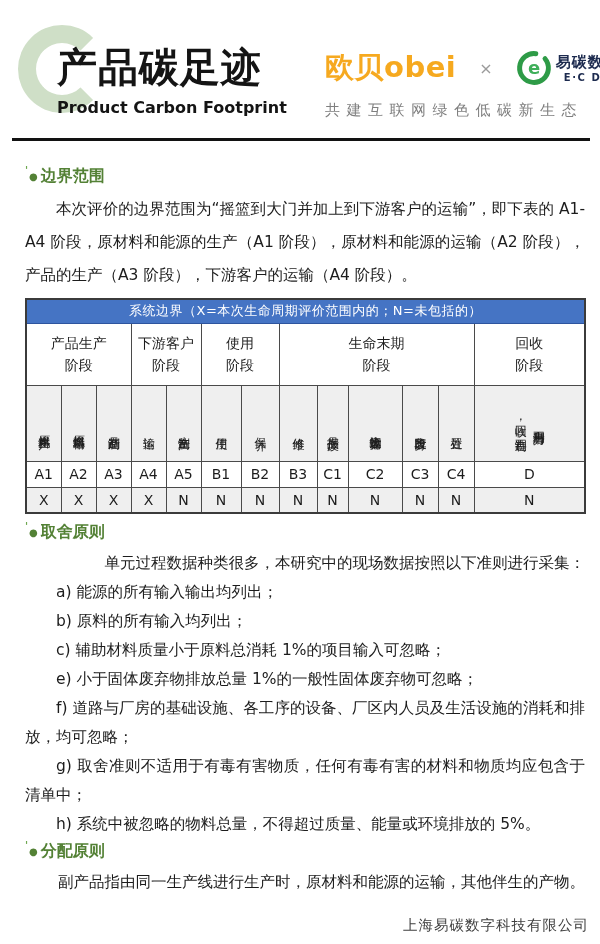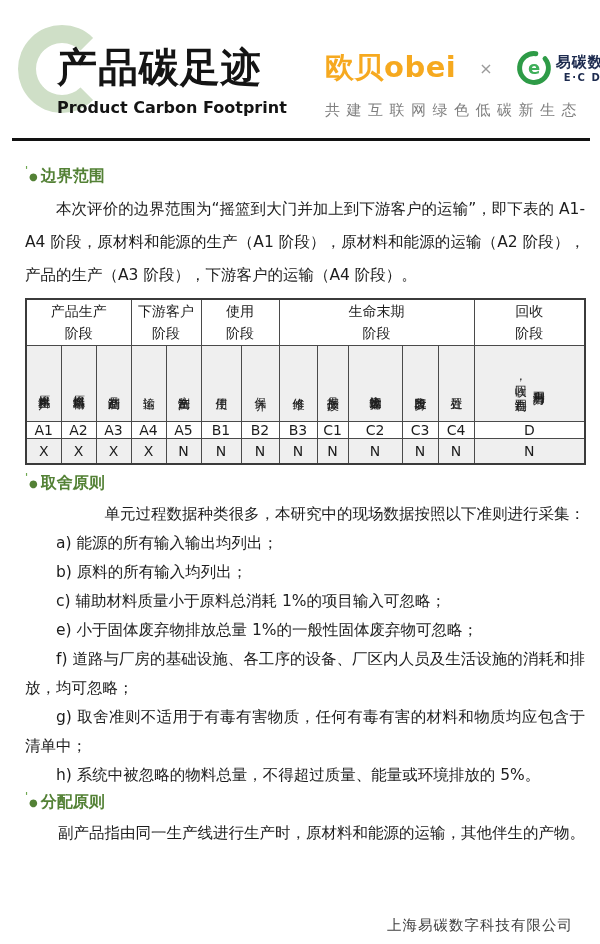--- a/index.html
+++ b/index.html
@@ -51,30 +51,30 @@
   
   .sys-table {
     border-collapse:collapse; table-layout:fixed; width:559px;
     margin:4px 0 8px 0; border:2px solid #3b3b3b;
   }
   .sys-table td { border:1px solid #4a4a4a; text-align:center; vertical-align:middle; padding:0; }
   .t-title td {
     background:#4574C4; color:#ffffff; font-size:13px; height:24px;
     border:1px solid #2d549e; font-weight:400; letter-spacing:0.5px;
   }
-  .t-group td { background:#ffffff; height:46px; font-size:14px; line-height:22px; }
+  .t-group td { background:#ffffff; height:62px; font-size:14px; line-height:22px; }
   .t-vert td { background:#efefef; height:76px; }
   .vcell { display:flex; align-items:center; justify-content:center; gap:5px; width:100%; }
   .vtext { writing-mode:vertical-rl; text-orientation:upright; font-size:12px; line-height:13px; letter-spacing:0.5px; color:#1c1c1c; }
-  .t-code td { background:#ffffff; height:17px; font-size:14px; }
+  .t-code td { background:#ffffff; height:26px; font-size:14px; }
   .t-mark td { background:#efefef; height:26px; font-size:14px; }
 
   
   .footer {
-    position:absolute; right:27px; top:916px;
+    position:absolute; right:11px; top:916px;
     font-size:14.5px; color:#3f3f3f; letter-spacing:1px;
   }
 </style>
 </head>
 <body>
 
 <div class="page">
 
   <div class="header">
     <div class="c-ring"></div>
@@ -121,20 +121,23 @@
           <col style="width:40px">
           <col style="width:38px">
           <col style="width:38px">
         <col style="width:31px">
           <col style="width:54px">
           <col style="width:36px">
           <col style="width:36px">
         <col style="width:111px">
       </colgroup>
       <tbody>
+          <tr class="t-title">
+        <td colspan="13">系统边界（X=本次生命周期评价范围内的；N=未包括的）</td>
+      </tr>
       <tr class="t-group">
         <td colspan="3">
           <div>产品生产</div>
           <div>阶段</div>
         </td>
         <td colspan="2">
           <div>下游客户</div>
           <div>阶段</div>
         </td>
         <td colspan="2">

